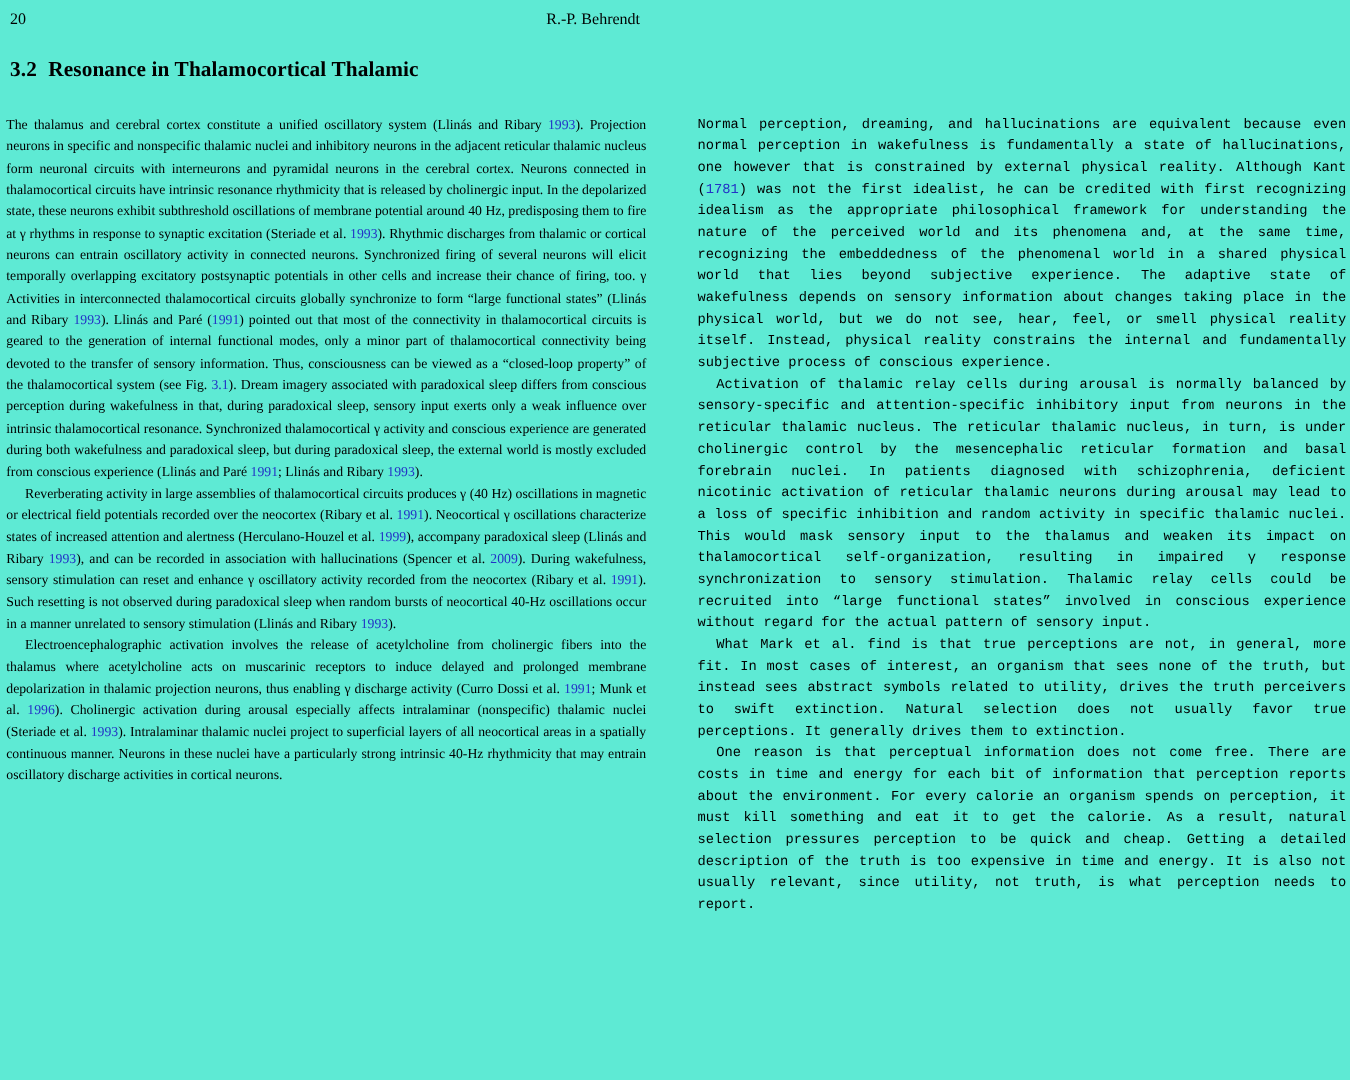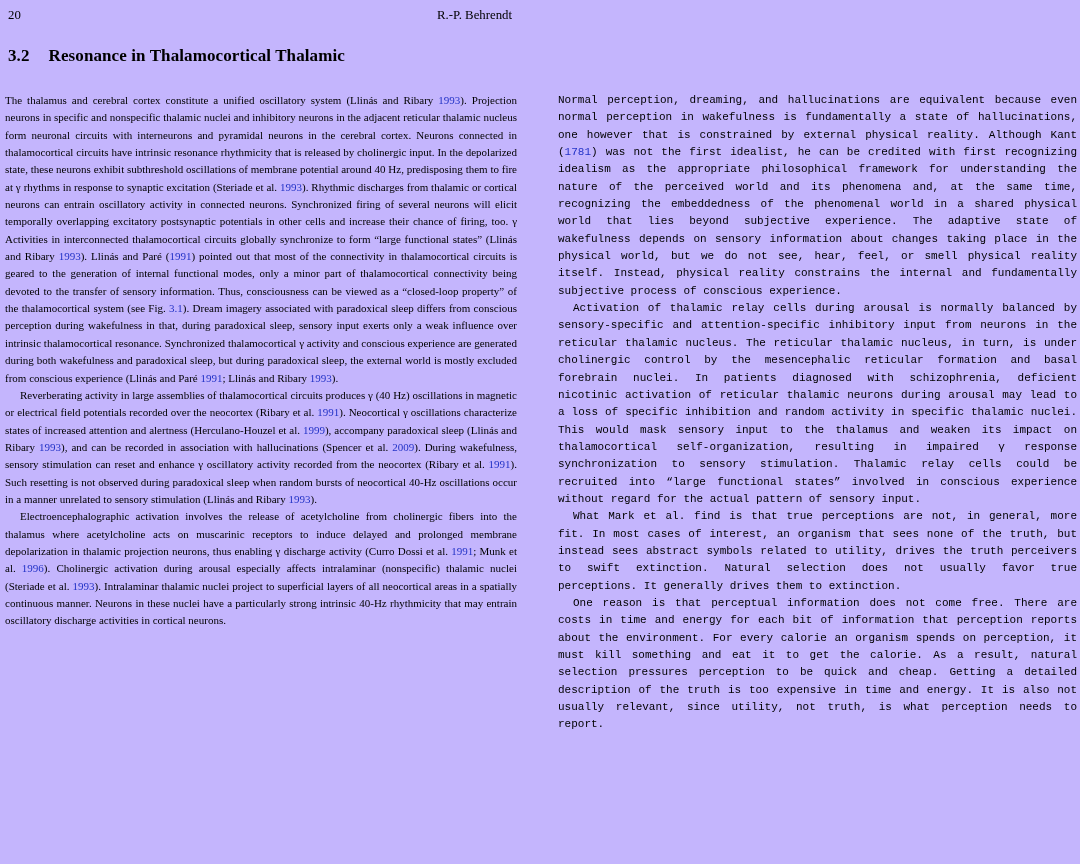--- a/index.html
+++ b/index.html
@@ -6,21 +6,21 @@
     margin: 0;
     padding: 0;
     background: #ffffff;
     font-family: "Liberation Serif", "DejaVu Serif", serif;
     color: #000000;
   }
   .page {
     position: relative;
     width: 1080px;
     height: 864px;
-    background: #c4b5fd;
+    background: #5eead4;
     overflow: hidden;
   }
   .running-header {
     position: relative;
     height: 27px;
     font-size: 12.8px;
     line-height: 15px;
   }
   .page-num {
     position: absolute;
@@ -42,21 +42,21 @@
   }
   .col-left { width: 512px; }
   .col-right { width: 519px; padding-top: 65px; font-family: Liberation Mono, monospace; }
   .section-heading {
     margin: 18px 0 25px 3px;
     font-size: 17px;
     font-weight: bold;
     line-height: 22px;
     letter-spacing: 0.1px;
   }
-  .sec-num { display: inline-block; margin-right: 19px; }
+  .sec-num { display: inline-block; margin-right: 9px; }
   .col-body p {
     margin: 0;
     font-size: 11px;
     line-height: 17.35px;
     text-align: justify;
     hyphens: auto;
     -webkit-hyphens: auto;
   }
   .col-body p.indent { text-indent: 15px; }
   .cite-link { color: var(--link-color, #2333c7); }

